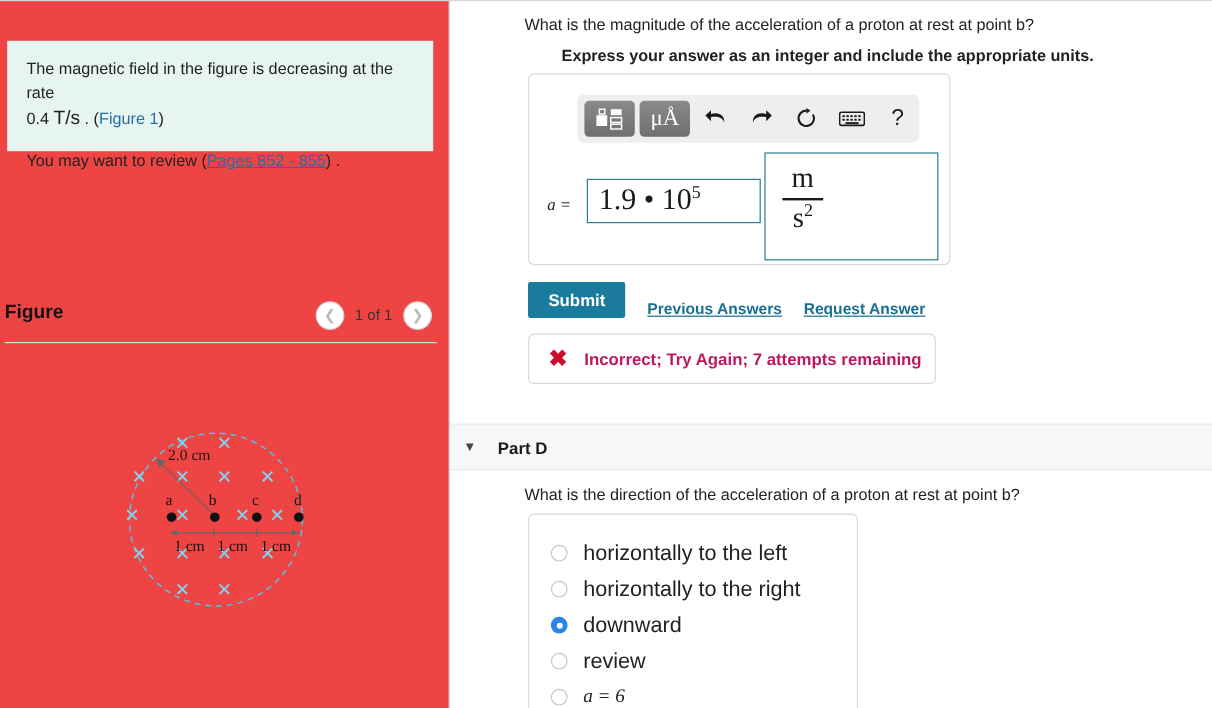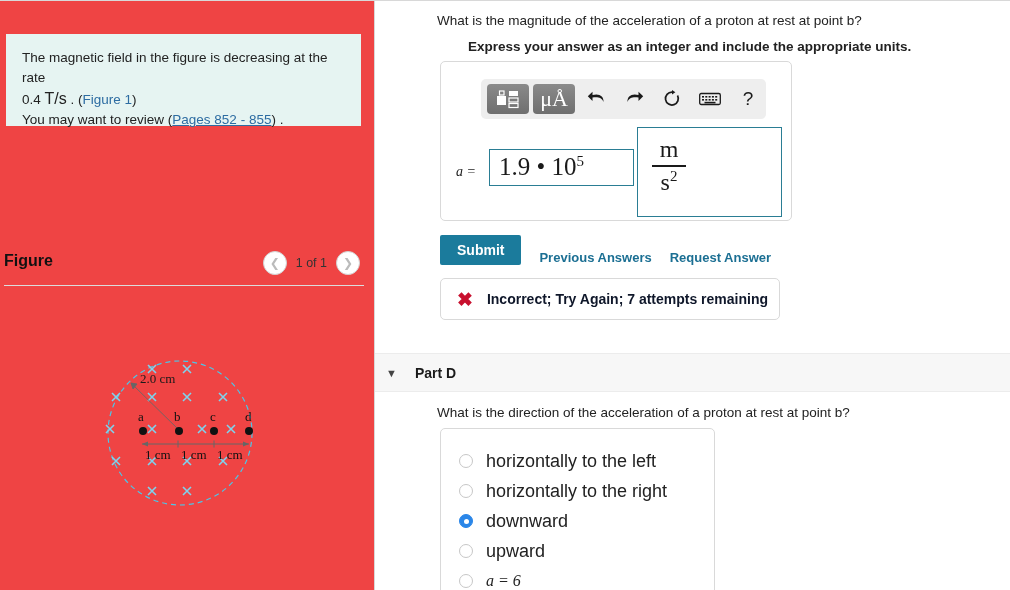--- a/index.html
+++ b/index.html
@@ -29,21 +29,21 @@
   .info-box {
     position: absolute; left: 6px; top: 33px;
     width: 355px; height: 92px;
     background: #e6f4f2;
     padding: 14px 16px 10px 16px;
     font-size: 13.5px;
     line-height: 1.45;
     color: #222;
   }
   .info-box p { margin: 0; }
-  .info-box p.second { }
+  .info-box p.second { margin-top: 14px; }
   .mathunit {
     font-family: Liberation Sans, sans-serif;
     font-size: 16px;
   }
   a.link {
     color: #2d6ca2;
     text-decoration: none;
   }
   a.link.underlined { text-decoration: underline; }
 
@@ -113,21 +113,21 @@
     display: flex; align-items: center; justify-content: center;
     cursor: pointer;
   }
   .tool-plain {
     width: 34px; height: 30px;
     display: flex; align-items: center; justify-content: center;
     cursor: pointer; color: #1a1a1a;
   }
   .mu-label {
     color: #ffffff; font-family: "Liberation Serif", serif;
-    font-size: 22px; letter-spacing: 0px;
+    font-size: 19px; letter-spacing: 0px;
   }
 
   #answer-row {
     position: absolute; left: 10px; top: 70px;
     width: 340px; height: 80px;
   }
   #a-label {
     position: absolute; left: 5px; top: 32px;
     font-family: "Liberation Serif", serif;
     font-style: italic; font-size: 14px; color: #222;
@@ -168,37 +168,37 @@
   }
   #submit-button {
     background: #1b7b9c; color: #ffffff;
     border: none; border-radius: 2px;
     font-family: "Liberation Sans", sans-serif;
     font-size: 14px; font-weight: bold;
     padding: 7px 17px; cursor: pointer;
   }
   .action-link {
     color: #1b6f93; font-size: 13px; font-weight: bold;
-    cursor: pointer;
+    text-decoration: underline; cursor: pointer;
   }
 
   
   #feedback-box {
     position: absolute; left: 65px; top: 277px;
     width: 340px; height: 42px;
     border: 1px solid #d9d9d9; border-radius: 5px;
     background: #ffffff;
     display: flex; align-items: center; gap: 14px;
     padding-left: 16px;
   }
   #feedback-x {
     color: #c8102e; font-size: 19px; font-weight: bold;
     line-height: 1;
   }
-  #feedback-text { font-size: 14px; font-weight: bold; color: #0f172a; }
+  #feedback-text { font-size: 14px; font-weight: bold; color: #be185d; }
 
   
   #partd-header {
     position: absolute; left: 0; top: 352px;
     width: 635px; height: 39px;
     background: #f7f7f7;
     border-top: 1px solid #ececec;
     border-bottom: 1px solid #ececec;
     display: flex; align-items: center;
   }
@@ -457,21 +457,21 @@
       <label class="choice">
         <span class="radio"></span>
         <span class="choice-label">horizontally to the right</span>
       </label>
       <label class="choice">
         <span class="radio checked"></span>
         <span class="choice-label">downward</span>
       </label>
       <label class="choice">
         <span class="radio"></span>
-        <span class="choice-label">upward</span>
+        <span class="choice-label">review</span>
       </label>
       <label class="choice">
         <span class="radio"></span>
         <span class="choice-label math">a = 6</span>
       </label>
     </div>
   </div>
 </div>
 
 </body></html>

